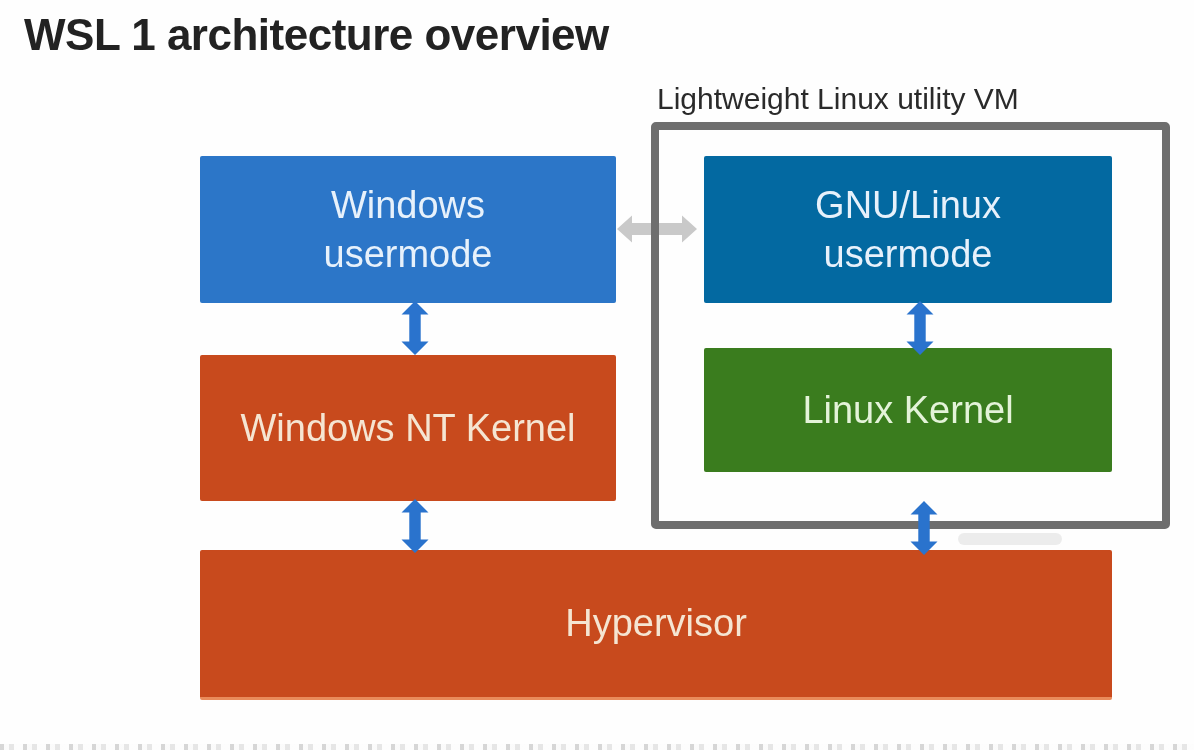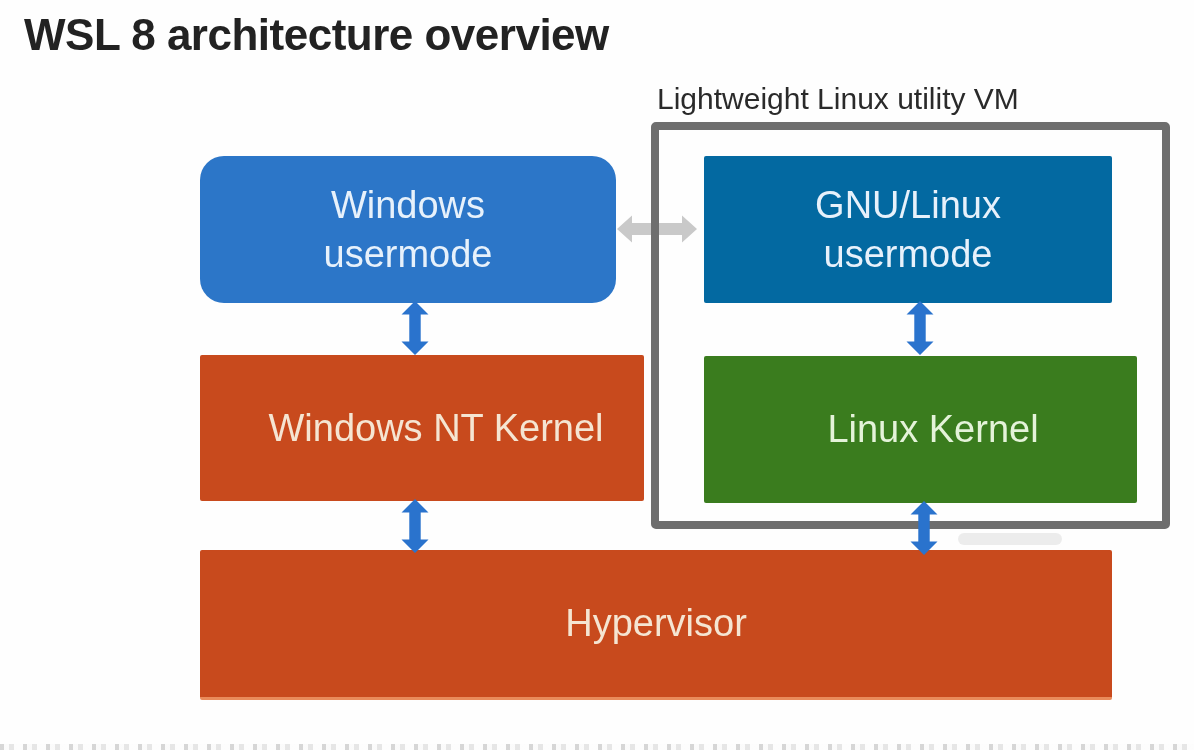--- a/index.html
+++ b/index.html
@@ -34,22 +34,22 @@
     text-align:center;
     border-radius:2px;
     z-index:1;
   }
   .box span{
     white-space:pre-line;
     font-size:38px;line-height:49px;
   }
   .box-win-usermode{left:200px;top:156px;width:416px;height:147px;}
   .box-gnu-usermode{left:704px;top:156px;width:408px;height:147px;z-index:3;}
-  .box-nt-kernel{left:200px;top:355px;width:416px;height:146px;padding-left:28px;}
-  .box-linux-kernel{left:704px;top:356px;width:408px;height:147px;z-index:3;padding-left:25px;}
+  .box-nt-kernel{left:200px;top:355px;width:416px;height:146px;}
+  .box-linux-kernel{left:704px;top:348px;width:408px;height:124px;z-index:3;}
   .box-hypervisor{left:200px;top:550px;width:912px;height:147px;
     border-bottom:3px solid rgba(236,146,99,0.9);}
   .blue-text{color:#e7f1fb;}
   .orange-text{color:#f5e5d2;}
   .green-text{color:#e4f3d9;}
   .arrow{position:absolute;z-index:3;}
   .arrow svg{display:block;}
   .gray-arrow{position:absolute;z-index:1;}
   .smudge{
     position:absolute;left:958px;top:533px;width:104px;height:12px;
@@ -63,33 +63,33 @@
       rgba(175,175,175,.30) 9px 14px,
       rgba(245,245,245,.12) 14px 23px);
     z-index:4;
   }
 </style>
 </head>
 <body>
 
 <div class="stage">
 
-  <h1 class="title">WSL 8 architecture overview</h1>
+  <h1 class="title">WSL 1 architecture overview</h1>
 
   <div class="vm-label">Lightweight Linux utility VM</div>
 
   <div class="gray-arrow" style="left:617px;top:212px;">
     <svg width="80" height="34" viewBox="0 0 80 34">
       <path d="M0 17 L15 3.5 L15 11 L65 11 L65 3.5 L80 17 L65 30.5 L65 23 L15 23 L15 30.5 Z" style="fill: rgb(201, 201, 201);"></path>
     </svg>
   </div>
 
   <div class="vm-border" style="border-color: rgb(110, 110, 110);"></div>
 
-  <div class="box box-win-usermode" style="background-color: rgb(44, 118, 200); border-radius: 24px;">
+  <div class="box box-win-usermode" style="background-color: rgb(44, 118, 200);">
     <span class="blue-text">Windows
 usermode</span>
   </div>
 
   <div class="box box-gnu-usermode" style="background-color: #0369a1;">
     <span class="blue-text">GNU/Linux
 usermode</span>
   </div>
 
   <div class="box box-nt-kernel" style="background-color: rgb(200, 74, 29);">

